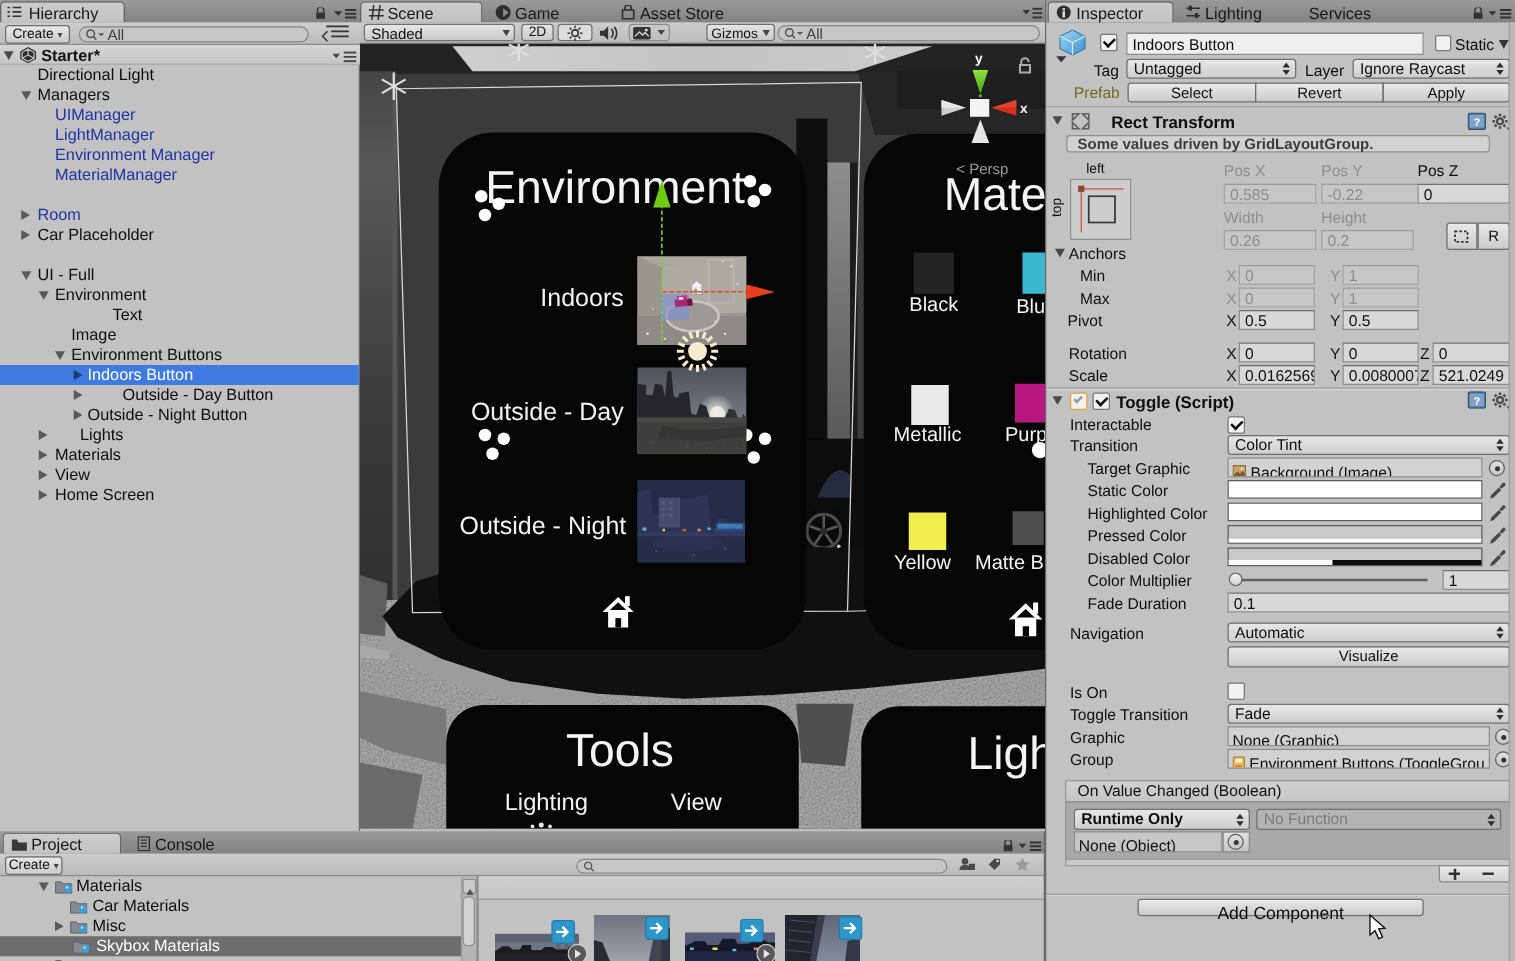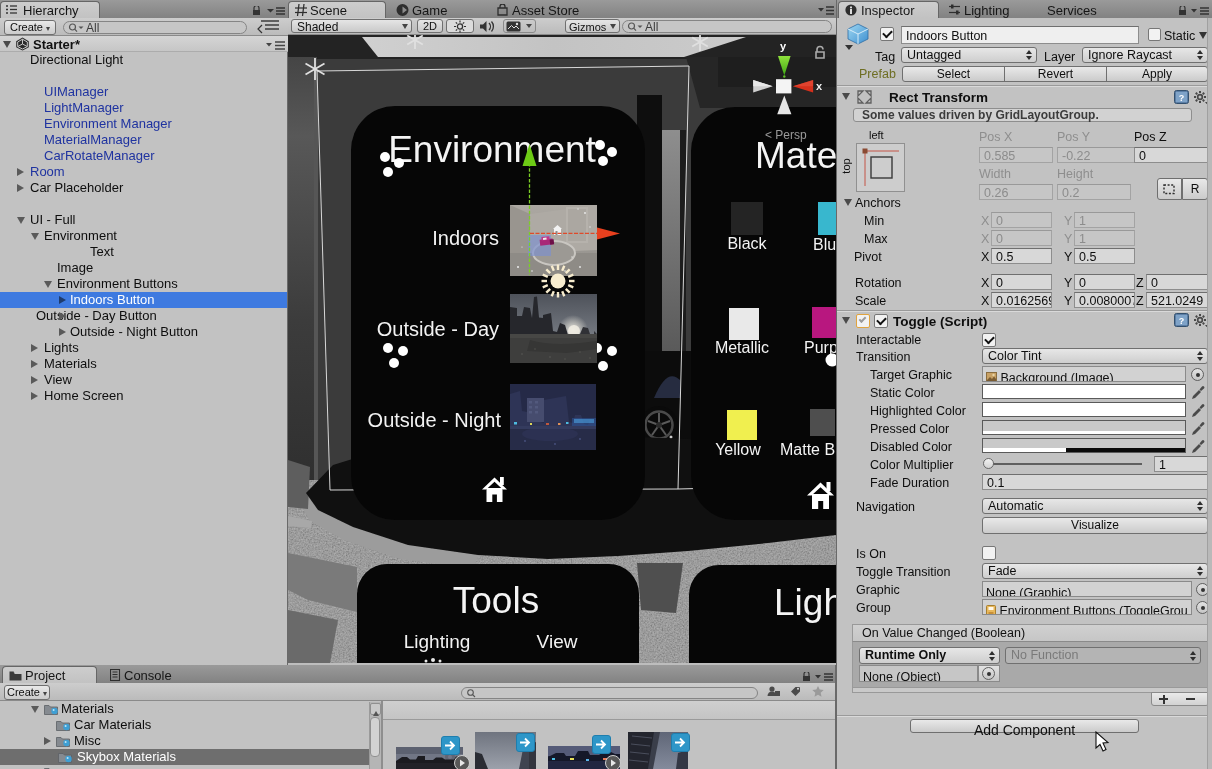--- a/index.html
+++ b/index.html
@@ -84,36 +84,36 @@
   <svg class="a" style="left:266px;top:41px" width="20" height="9">
       <path d="M0 2 l3 3.5 l3 -3.5 z" fill="#444"></path>
       <g stroke="#444" stroke-width="1.5">
         <line x1="9" y1="1" x2="19" y2="1"></line>
         <line x1="9" y1="4.5" x2="19" y2="4.5"></line>
         <line x1="9" y1="8" x2="19" y2="8"></line>
       </g>
     </svg>
 
   <div class="hr" style="top:52px"><span style="margin-left:30px">Directional Light</span></div>
+  <div class="hr" style="top:68px"><i class="td" style="left:17px;top:5px"></i><span style="margin-left:30px">Managers</span></div>
   <div class="hr blue" style="top:84px"><span style="margin-left:44px">UIManager</span></div>
   <div class="hr blue" style="top:100px"><span style="margin-left:44px">LightManager</span></div>
   <div class="hr blue" style="top:116px"><span style="margin-left:44px">Environment Manager</span></div>
   <div class="hr blue" style="top:132px"><span style="margin-left:44px">MaterialManager</span></div>
-  <div class="hr blue" style="top:148px"><span style="margin-left:44px">CarRotateManager</span></div>
   <div class="hr blue" style="top:164px"><i class="tw" style="left:17px;top:4px"></i><span style="margin-left:30px">Room</span></div>
   <div class="hr" style="top:180px"><i class="tw" style="left:17px;top:4px"></i><span style="margin-left:30px">Car Placeholder</span></div>
   <div class="hr" style="top:212px"><i class="td" style="left:17px;top:5px"></i><span style="margin-left:30px">UI - Full</span></div>
   <div class="hr" style="top:228px"><i class="td" style="left:31px;top:5px"></i><span style="margin-left:44px">Environment</span></div>
   <div class="hr" style="top:244px"><span style="margin-left:90px">Text</span></div>
   <div class="hr" style="top:260px"><span style="margin-left:57px">Image</span></div>
   <div class="hr" style="top:276px"><i class="td" style="left:44px;top:5px"></i><span style="margin-left:57px">Environment Buttons</span></div>
   <div class="hr" style="top:292px;background:#3E7AE0;color:#fff"><i class="tw" style="left:59px;top:4px;border-left-color:#1e3c6e"></i><span style="margin-left:70px">Indoors Button</span></div>
-  <div class="hr" style="top:308px"><i class="tw" style="left:59px;top:4px"></i><span style="margin-left:36px">Outside - Day Button</span></div>
+  <div class="hr" style="top:308px"><i class="tw" style="left:59px;top:4px"></i><span style="margin-left:98px">Outside - Day Button</span></div>
   <div class="hr" style="top:324px"><i class="tw" style="left:59px;top:4px"></i><span style="margin-left:70px">Outside - Night Button</span></div>
-  <div class="hr" style="top:340px"><i class="tw" style="left:31px;top:4px"></i><span style="margin-left:44px">Lights</span></div>
+  <div class="hr" style="top:340px"><i class="tw" style="left:31px;top:4px"></i><span style="margin-left:64px">Lights</span></div>
   <div class="hr" style="top:356px"><i class="tw" style="left:31px;top:4px"></i><span style="margin-left:44px">Materials</span></div>
   <div class="hr" style="top:372px"><i class="tw" style="left:31px;top:4px"></i><span style="margin-left:44px">View</span></div>
   <div class="hr" style="top:388px"><i class="tw" style="left:31px;top:4px"></i><span style="margin-left:44px">Home Screen</span></div>
 </div>
 
 <div class="a" id="scene" style="left:288px;top:0;width:548px;height:665px">
   <div class="a tabbar" style="left:0;top:0;width:548px;height:18px"></div>
   <div class="tab" style="left:0;width:98px"></div>
   <svg class="a" style="left:7px;top:4px" width="13" height="12">
       <g stroke="#2e2e2e" stroke-width="1.2">

